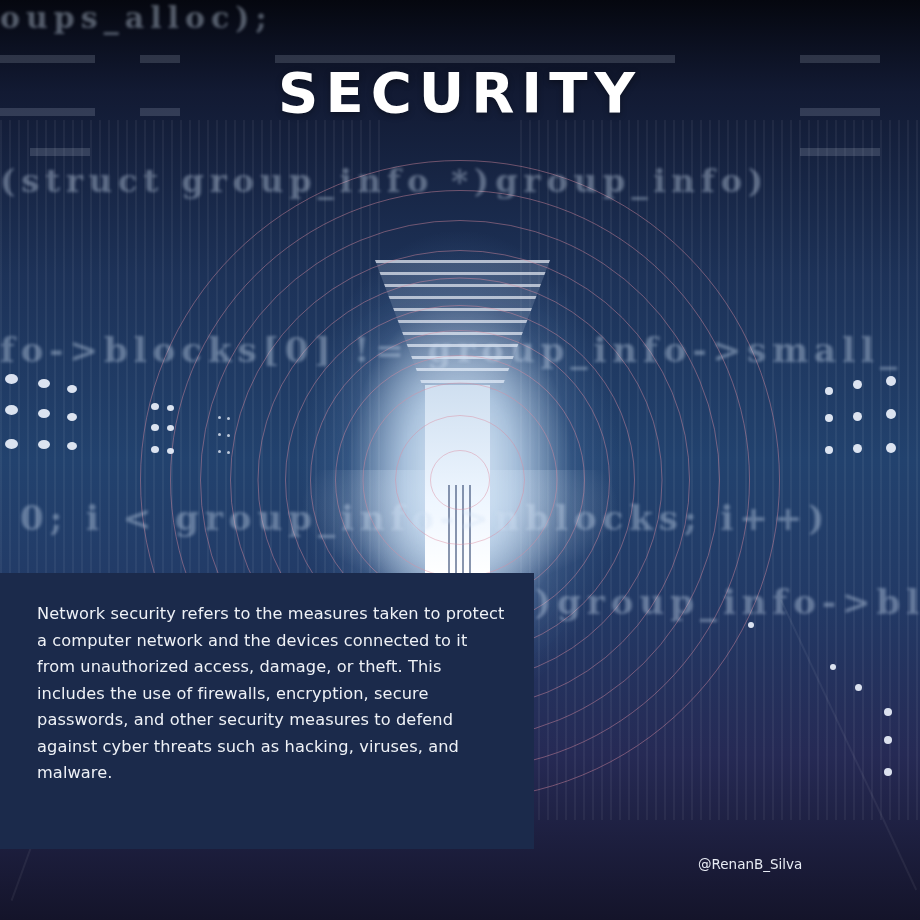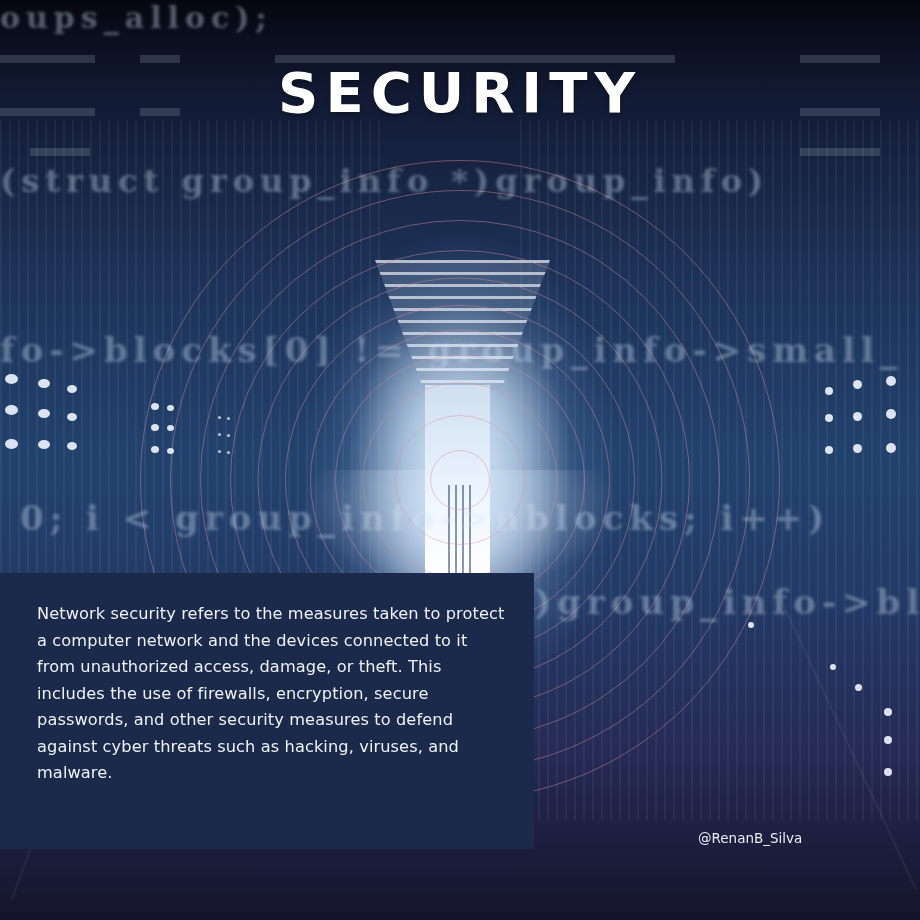--- a/index.html
+++ b/index.html
@@ -56,21 +56,21 @@
     #card {
       position:absolute; left:0; top:573px; width:534px; height:276px;
       background:#1b2a4b;
     }
     #card p {
       position:absolute; left:37px; top:28px; width:470px;
       font-family: "DejaVu Sans", "Liberation Sans", sans-serif; font-size:16.2px; line-height:26.5px;
       color:#eef1f6; letter-spacing:0.1px;
     }
     #handle {
-      position:absolute; left:698px; top:830px;
+      position:absolute; left:698px; top:856px;
       font-family: "DejaVu Sans", "Liberation Sans", sans-serif; font-size:13.5px; color:#e8ecf4;
     }
     .streak { position:absolute; width:2px; background: rgba(255,255,255,0.06); transform-origin: top; }
   </style>
 </head>
 <body>
 
 <div id="poster">
 
   <div class="rack left"></div>

